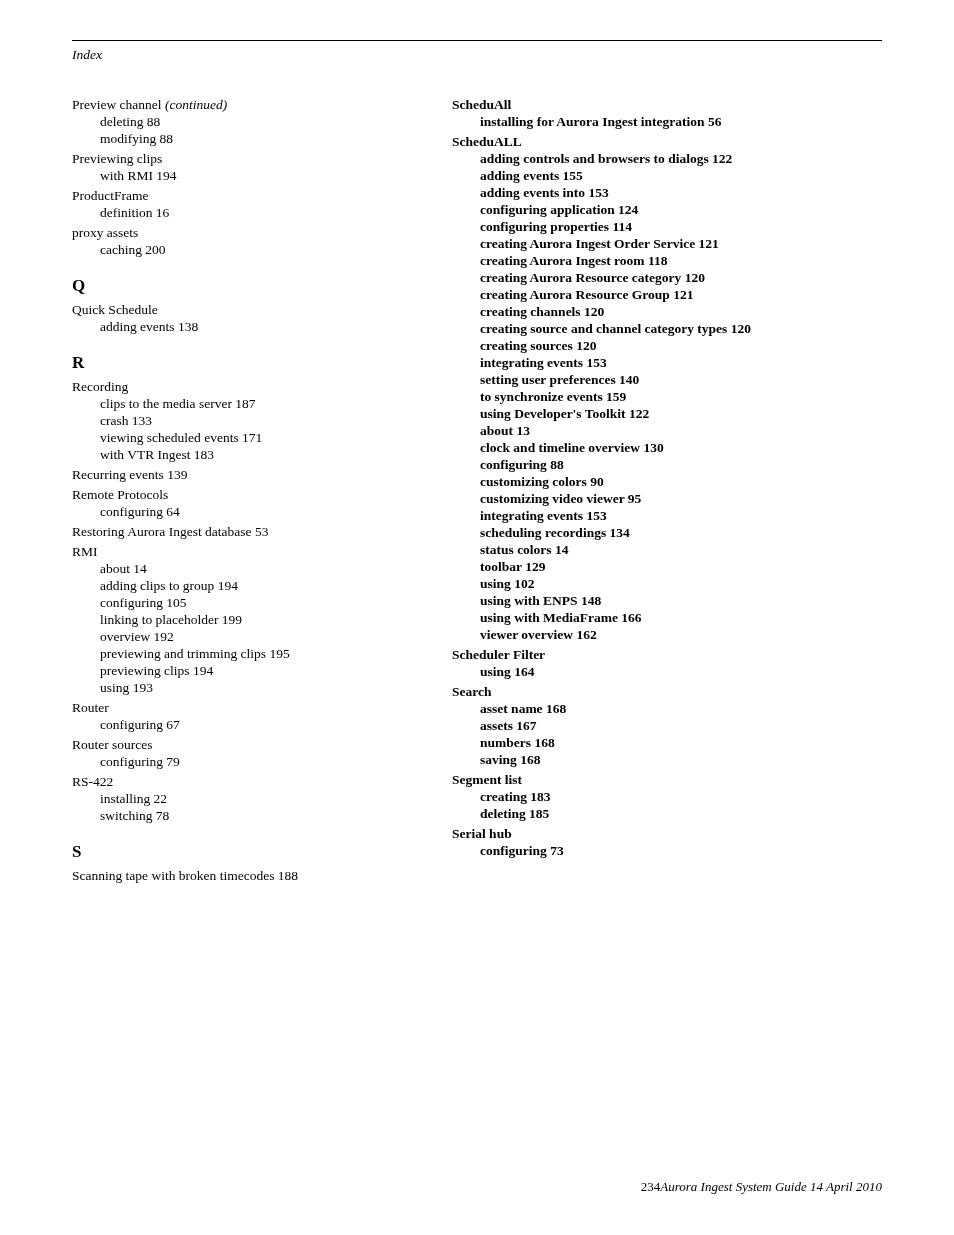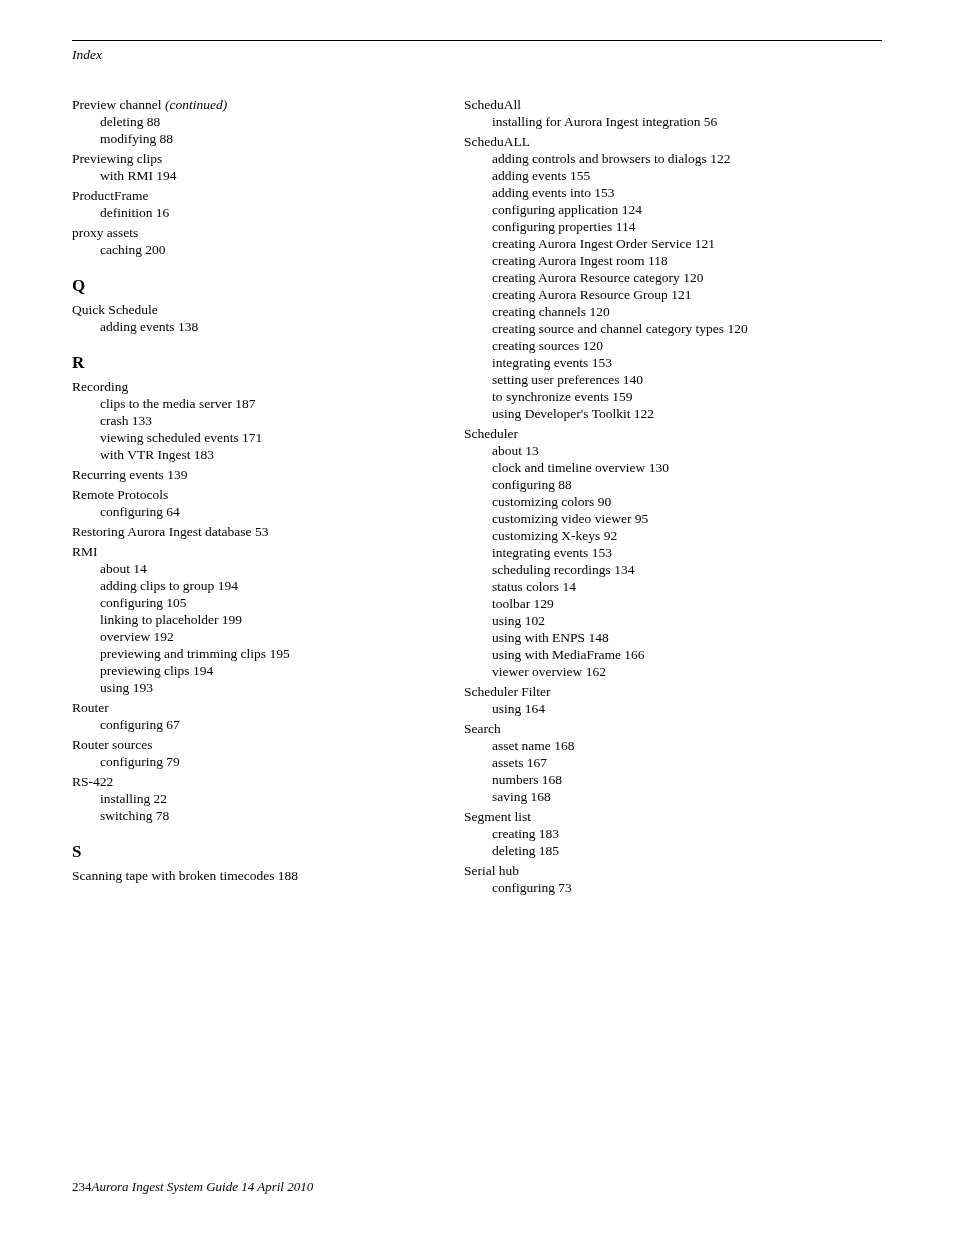--- a/index.html
+++ b/index.html
@@ -22,29 +22,30 @@
       border-top: 1px solid #000;
       margin-bottom: 6px;
     }
     .header-title {
       font-style: italic;
       font-size: 13.5px;
       margin-bottom: 30px;
     }
     .two-col {
       display: flex;
-      gap: 12px;
+      gap: 0px;
     }
     .col-left {
       width: 380px;
       flex-shrink: 0;
       padding-right: 20px;
     }
     .col-right {
       flex: 1;
+      font-weight: bold;
     }
     .section-letter {
       font-weight: bold;
       font-size: 17px;
       margin-top: 18px;
       margin-bottom: 6px;
     }
     .index-entry {
       margin-bottom: 1px;
     }
@@ -53,21 +54,21 @@
     }
     .index-entry.indent1 {
       padding-left: 28px;
     }
     .footer {
       position: absolute;
       bottom: 40px;
       left: 72px;
       right: 72px;
       display: flex;
-      justify-content: flex-start;
+      justify-content: flex-end;
       font-size: 13px;
     }
   </style>
 </head>
 <body>
 
 <div class="page">
   <div class="top-border"></div>
   <div class="header-title">Index</div>
 
@@ -135,27 +136,25 @@
       <div class="index-entry indent1">creating Aurora Ingest room 118</div>
       <div class="index-entry indent1">creating Aurora Resource category 120</div>
       <div class="index-entry indent1">creating Aurora Resource Group 121</div>
       <div class="index-entry indent1">creating channels 120</div>
       <div class="index-entry indent1">creating source and channel category types 120</div>
       <div class="index-entry indent1">creating sources 120</div>
       <div class="index-entry indent1">integrating events 153</div>
       <div class="index-entry indent1">setting user preferences 140</div>
       <div class="index-entry indent1">to synchronize events 159</div>
       <div class="index-entry indent1">using Developer's Toolkit 122</div>
-      <div class="index-entry top-level">Scheduler</div>
       <div class="index-entry indent1">about 13</div>
       <div class="index-entry indent1">clock and timeline overview 130</div>
       <div class="index-entry indent1">configuring 88</div>
       <div class="index-entry indent1">customizing colors 90</div>
       <div class="index-entry indent1">customizing video viewer 95</div>
-      <div class="index-entry indent1">customizing X-keys 92</div>
       <div class="index-entry indent1">integrating events 153</div>
       <div class="index-entry indent1">scheduling recordings 134</div>
       <div class="index-entry indent1">status colors 14</div>
       <div class="index-entry indent1">toolbar 129</div>
       <div class="index-entry indent1">using 102</div>
       <div class="index-entry indent1">using with ENPS 148</div>
       <div class="index-entry indent1">using with MediaFrame 166</div>
       <div class="index-entry indent1">viewer overview 162</div>
       <div class="index-entry top-level">Scheduler Filter</div>
       <div class="index-entry indent1">using 164</div>

